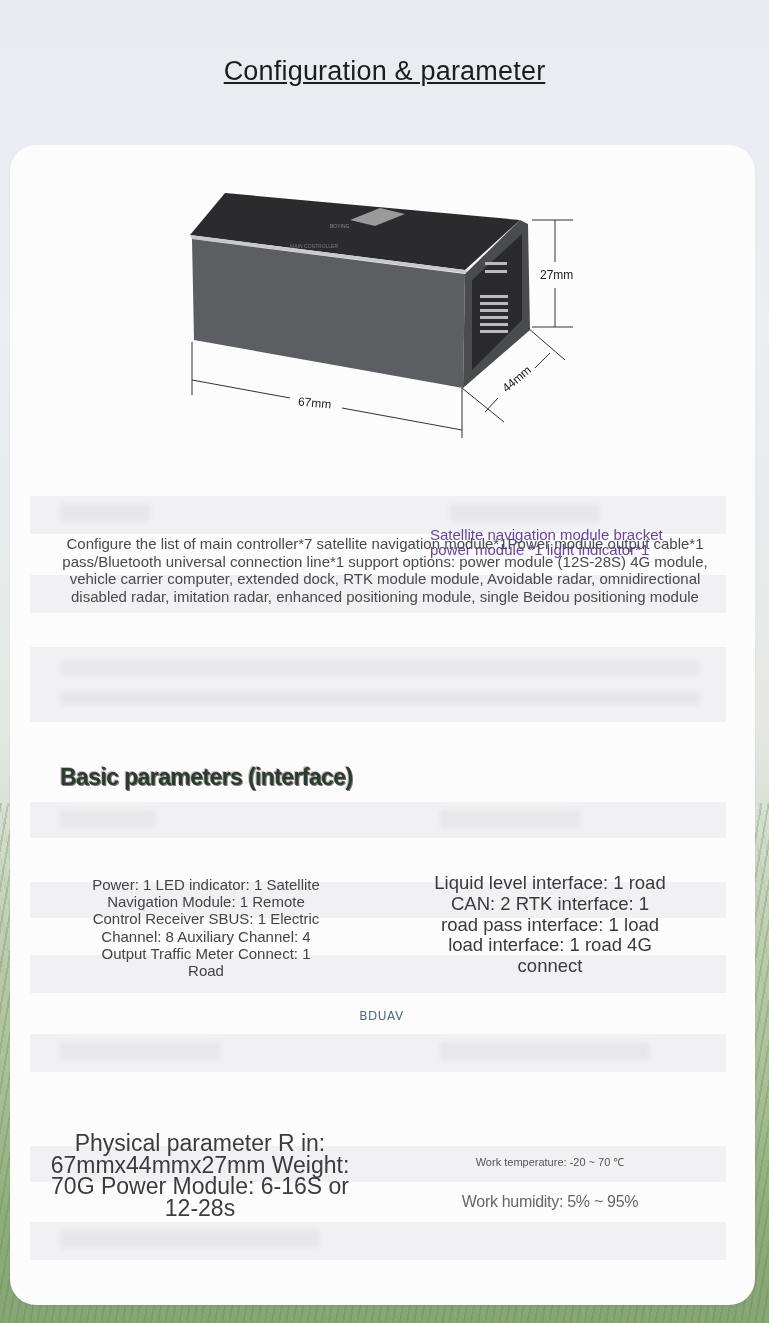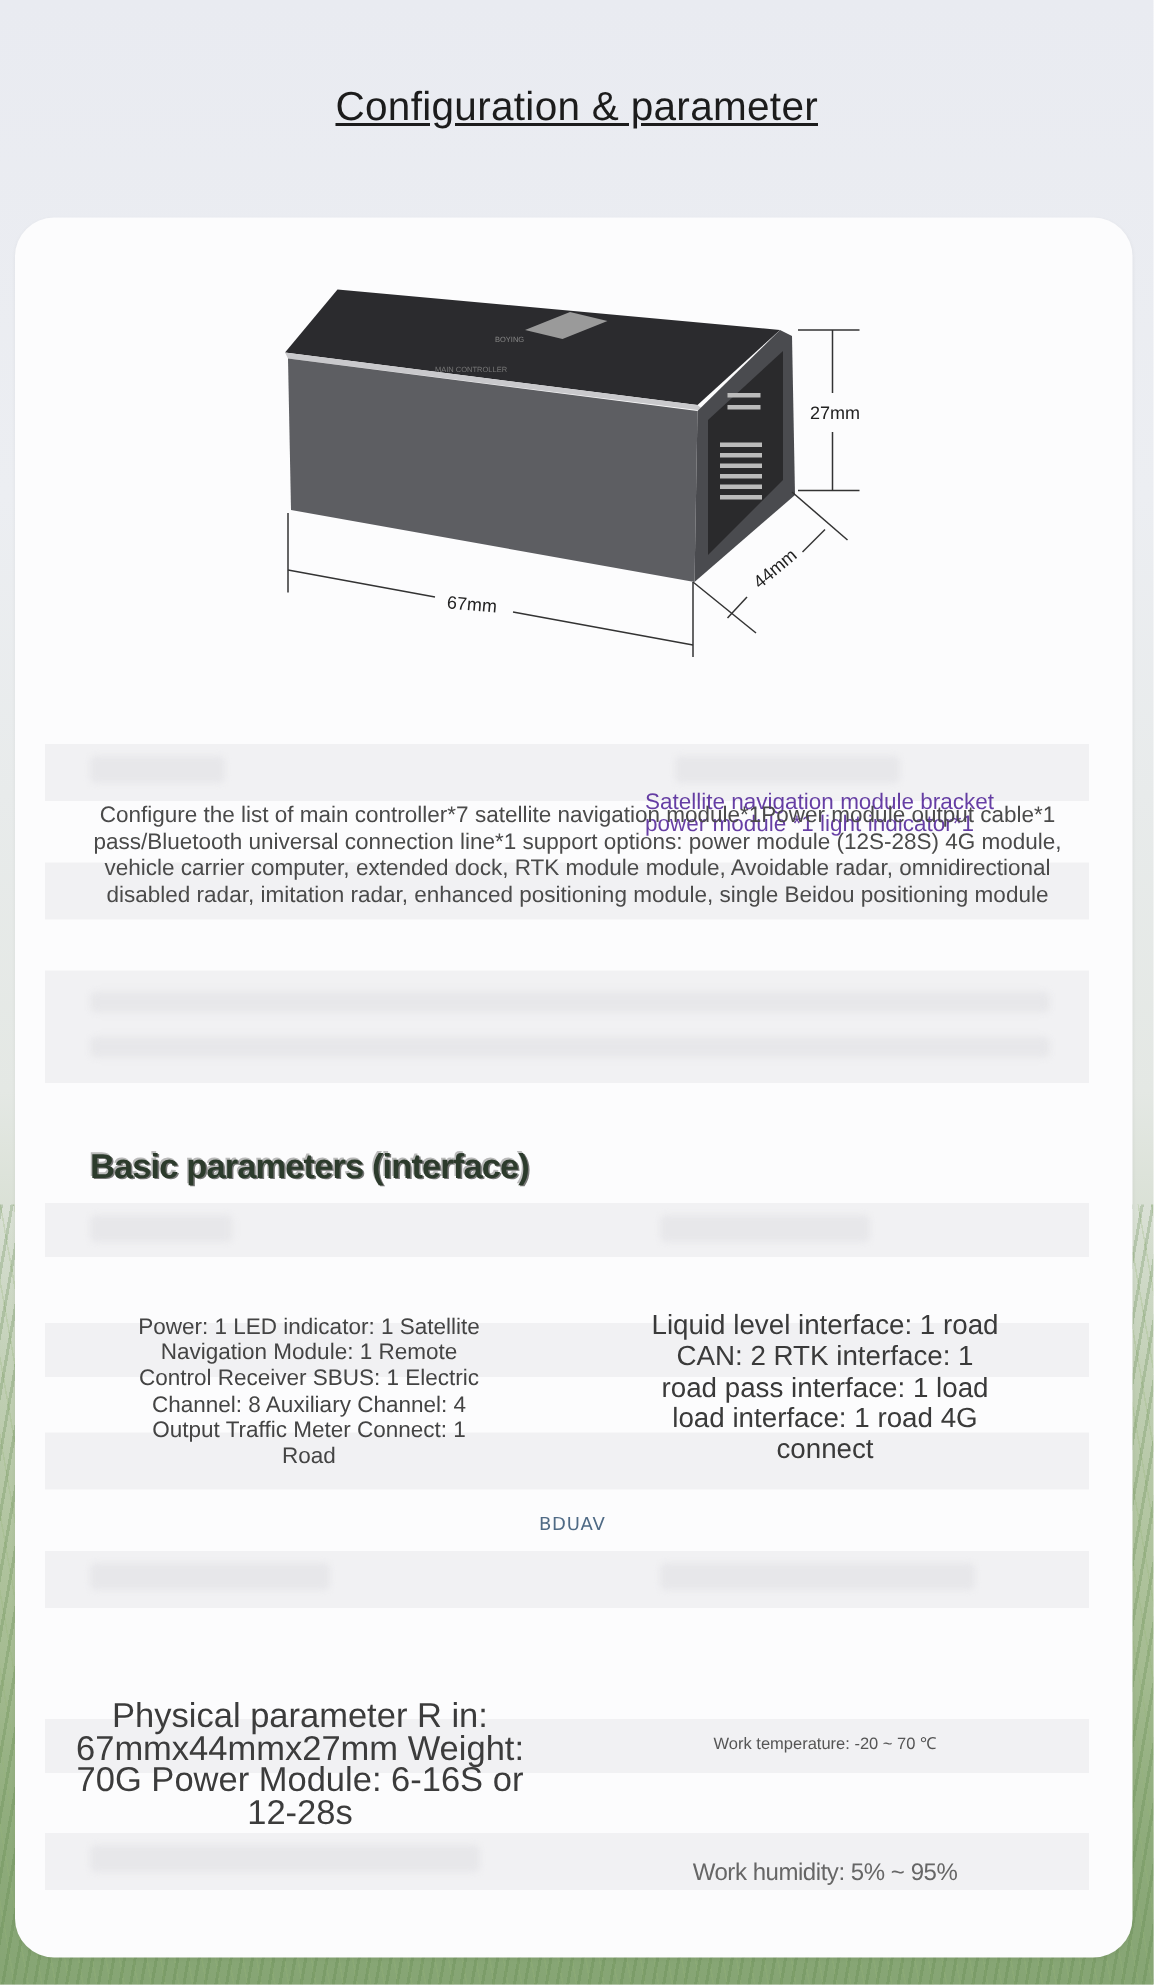--- a/index.html
+++ b/index.html
@@ -61,21 +61,21 @@
     .phys {
       position: absolute; left: 50px; width: 300px; top: 1133px; text-align: center;
       font-size: 23px; line-height: 21.5px; color: #3c3c3c;
     }
     .temp {
       position: absolute; left: 420px; width: 260px; top: 1154px; text-align: center;
       font-size: 11px; color: #555;
     }
     .humid {
       position: absolute; left: 420px; width: 260px; top: 1193px; text-align: center;
-      font-size: 16px; color: #666; letter-spacing: -0.3px; margin-top: 47px;
+      font-size: 16px; color: #666; letter-spacing: -0.3px;
     }
   </style>
 </head>
 <body>
 
 <div class="grass"></div>
 
 <div class="page-title">Configuration &amp; parameter</div>
 
 <div class="card"></div>

